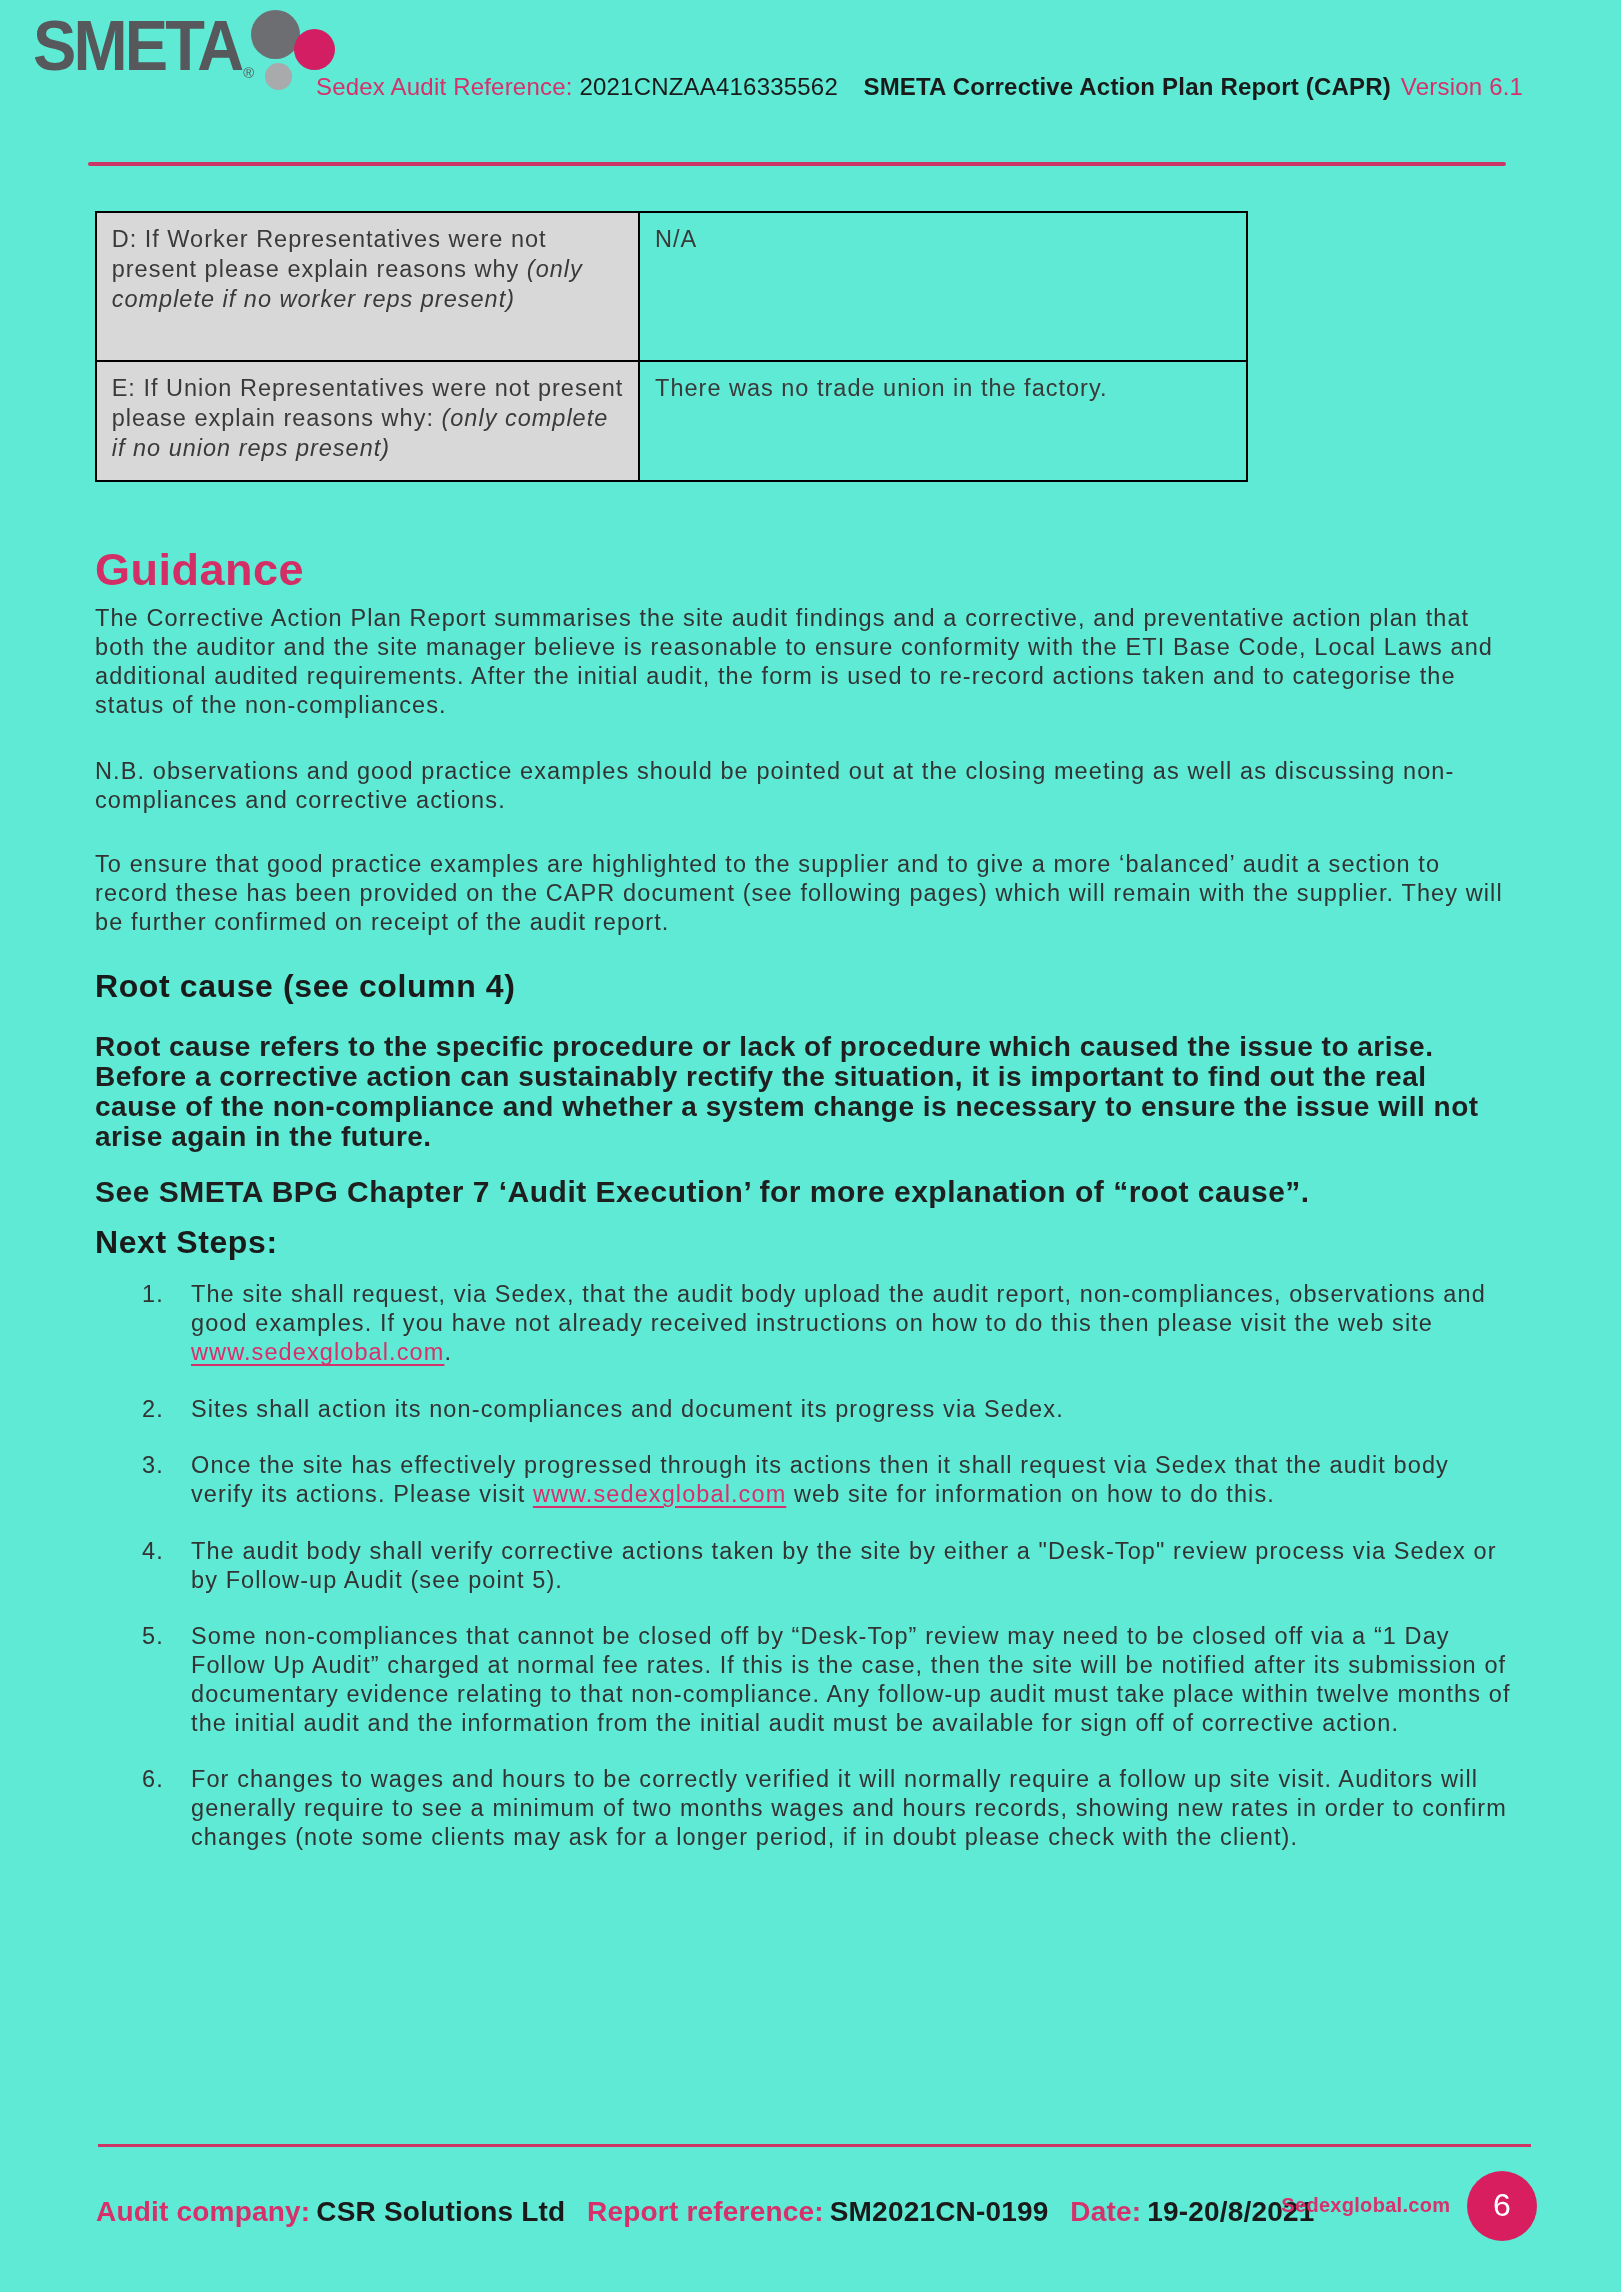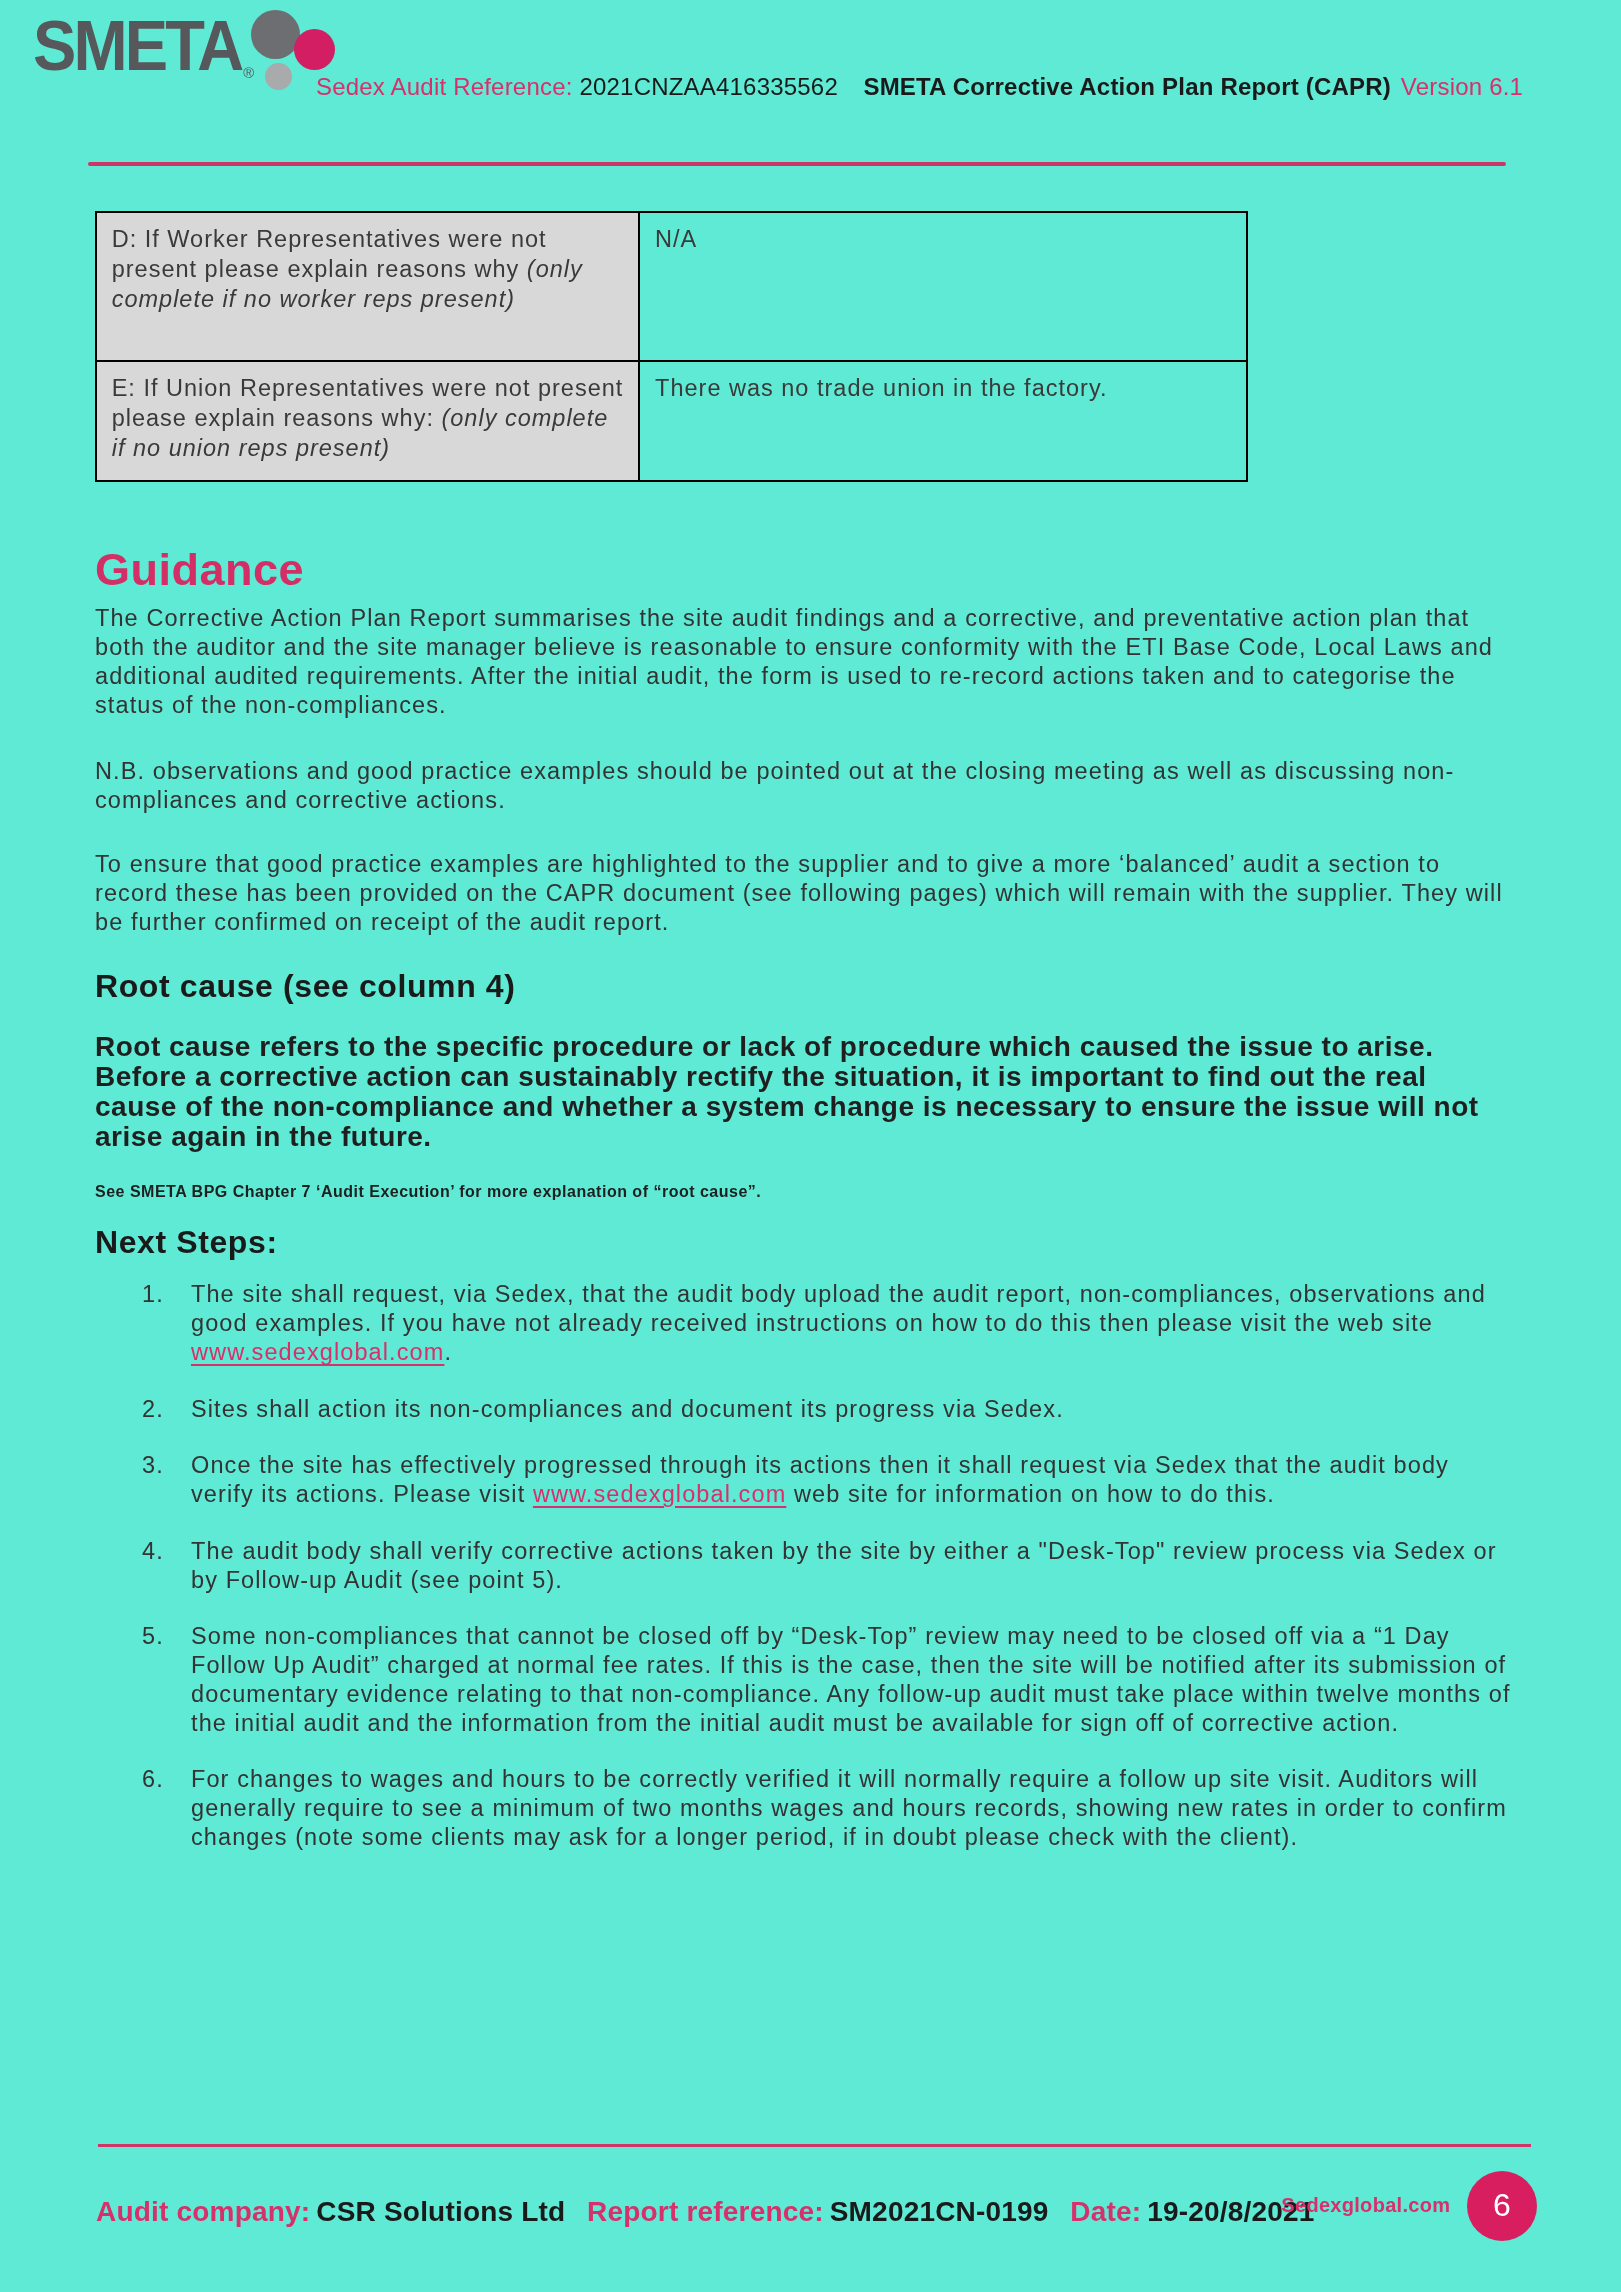--- a/index.html
+++ b/index.html
@@ -66,21 +66,21 @@
     margin:35px 0 0 0;
     font-size:32px;line-height:29px;color:#1a1a1a;
     font-weight:700;letter-spacing:0.6px;
   }
   p.boldpara{
     margin:31px 0 0 0;font-weight:700;color:#1f1f1f;
     font-size:28px;line-height:30px;letter-spacing:0.5px;
   }
   p.bpg{
     margin:25.5px 0 0 0;font-weight:700;color:#1f1f1f;
-    font-size:16px;line-height:29px;letter-spacing:0.5px;
+    font-size:30px;line-height:29px;letter-spacing:0.5px;
   }
   h2.nextsteps{margin:21.6px 0 0 0;}
   ol.steps{
     list-style:none;margin:23.5px 0 0 0;padding:0 0 0 47px;
   }
   ol.steps li{
     display:flex;margin:0 0 27.4px 0;
   }
   .step-num{flex:0 0 49px;}
   .step-body{flex:1;}

